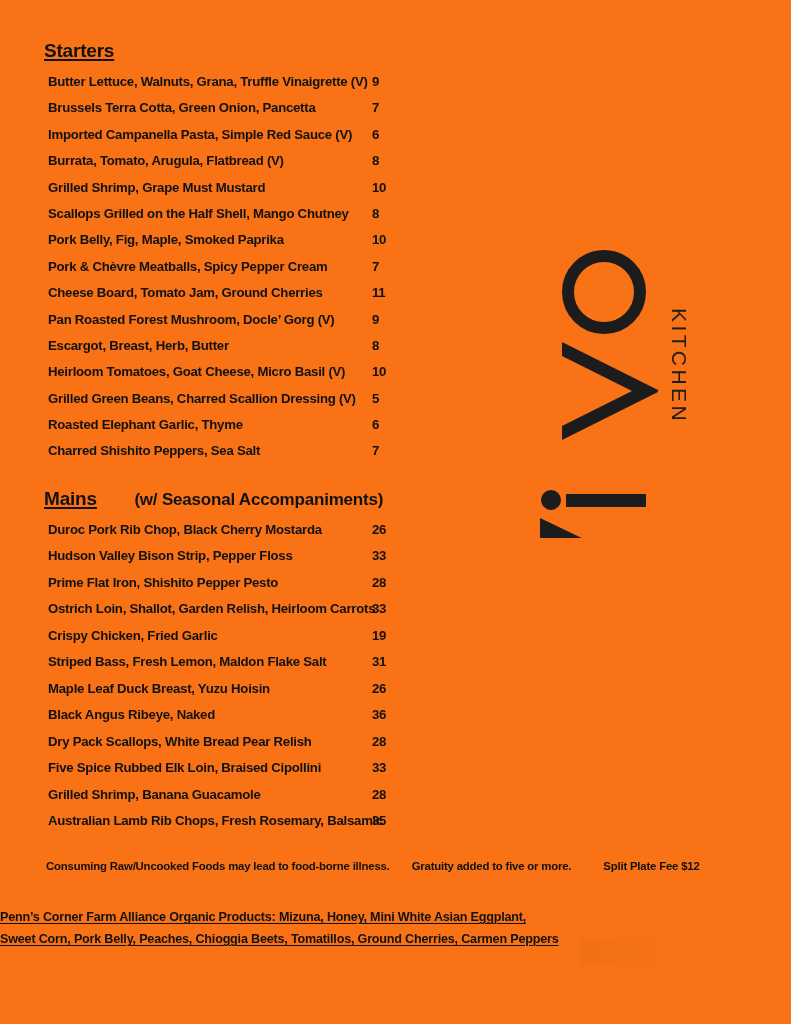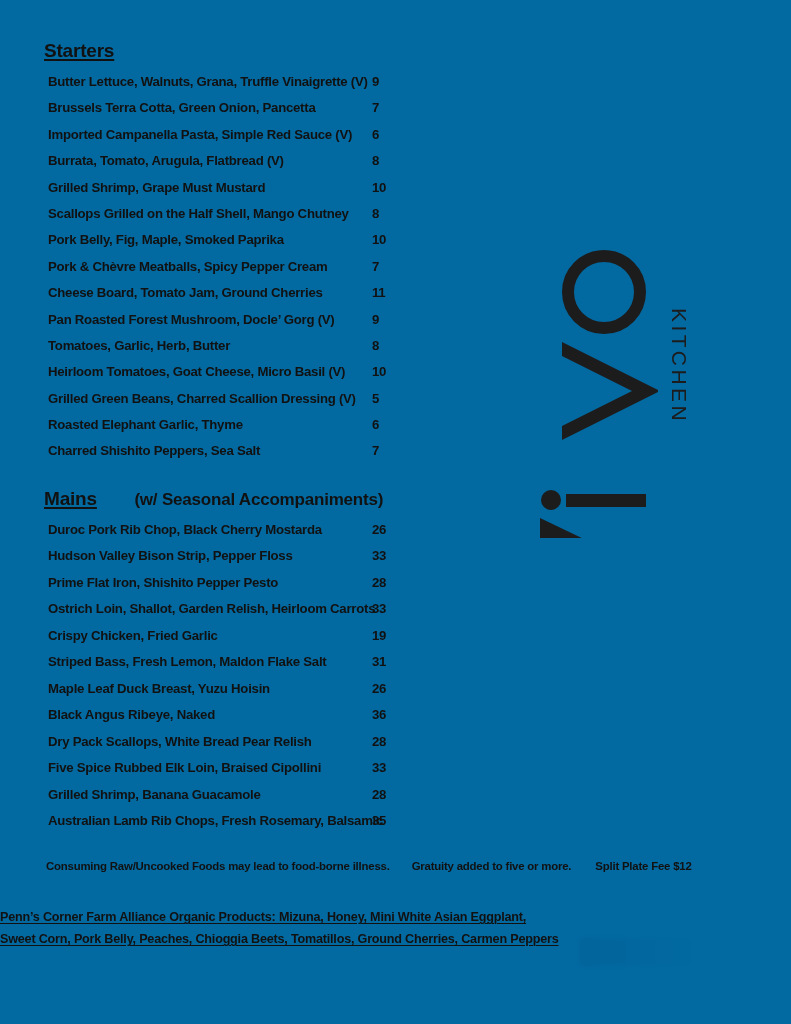--- a/index.html
+++ b/index.html
@@ -12,21 +12,21 @@
     height: 1024px;
     position: relative;
     font-family: "Liberation Sans", sans-serif;
     color: #111111;
     overflow: hidden;
   }
 
   .page {
     position: absolute;
     inset: 0;
-    background: #0369a1;
+    background: #f97316;
   }
 
   
   .menu-col {
     position: absolute;
     left: 44px;
     top: 40px;
     width: 400px;
   }
 
@@ -85,21 +85,21 @@
     left: 46px;
     top: 860px;
     width: 700px;
     font-size: 11.4px;
     font-weight: bold;
     letter-spacing: -0.2px;
     white-space: nowrap;
   }
   .disclaimer span { display: inline-block; }
   .d2 { margin-left: 22px; }
-  .d3 { margin-left: 24px; }
+  .d3 { margin-left: 32px; }
 
   .farm-note {
     position: absolute;
     left: 0;
     right: 0;
     top: 906px;
     text-align: left;
     font-size: 12.6px;
     font-weight: bold;
     letter-spacing: -0.2px;
@@ -177,21 +177,21 @@
           </li>
           <li class="item-row">
             <span class="item-name">Cheese Board, Tomato Jam, Ground Cherries</span>
             <span class="item-price">11</span>
           </li>
           <li class="item-row">
             <span class="item-name">Pan Roasted Forest Mushroom, Docle’ Gorg (V)</span>
             <span class="item-price">9</span>
           </li>
           <li class="item-row">
-            <span class="item-name">Tomatoes, Garlic, Herb, Butter</span>
+            <span class="item-name">Escargot, Breast, Herb, Butter</span>
             <span class="item-price">8</span>
           </li>
           <li class="item-row">
             <span class="item-name">Heirloom Tomatoes, Goat Cheese, Micro Basil (V)</span>
             <span class="item-price">10</span>
           </li>
           <li class="item-row">
             <span class="item-name">Grilled Green Beans, Charred Scallion Dressing (V)</span>
             <span class="item-price">5</span>
           </li>

